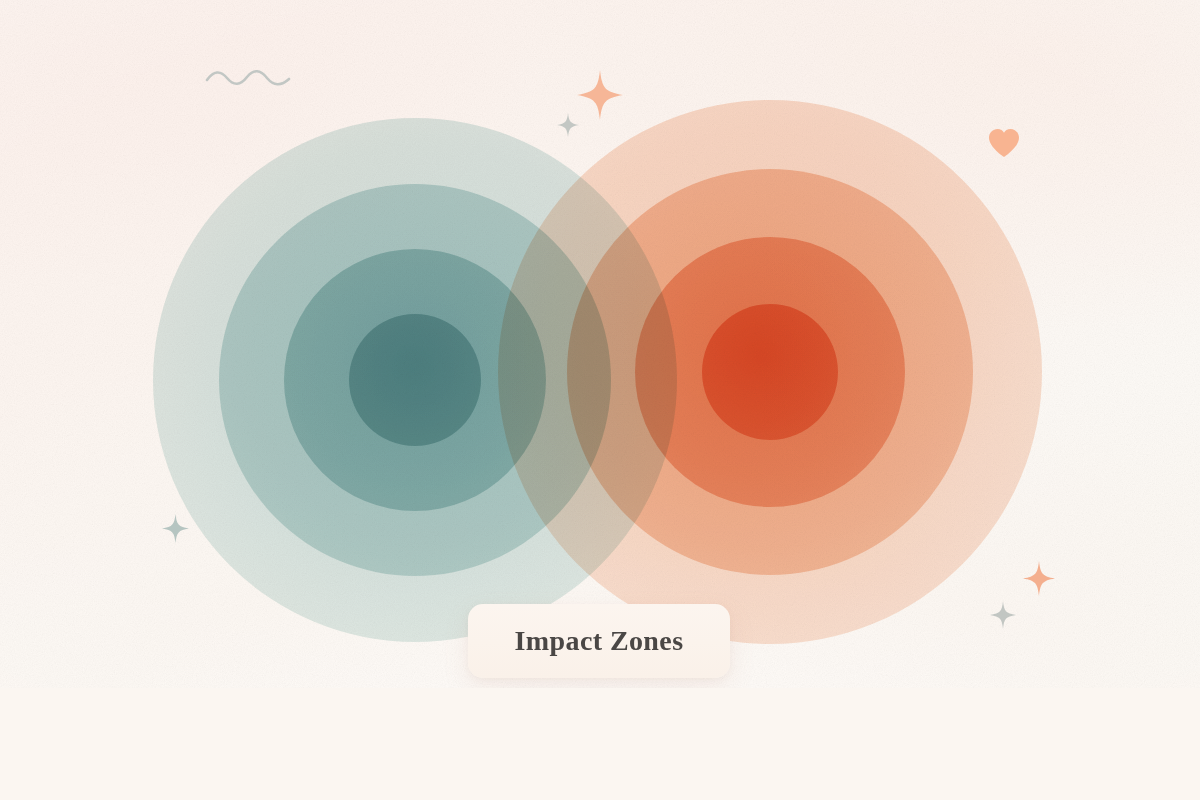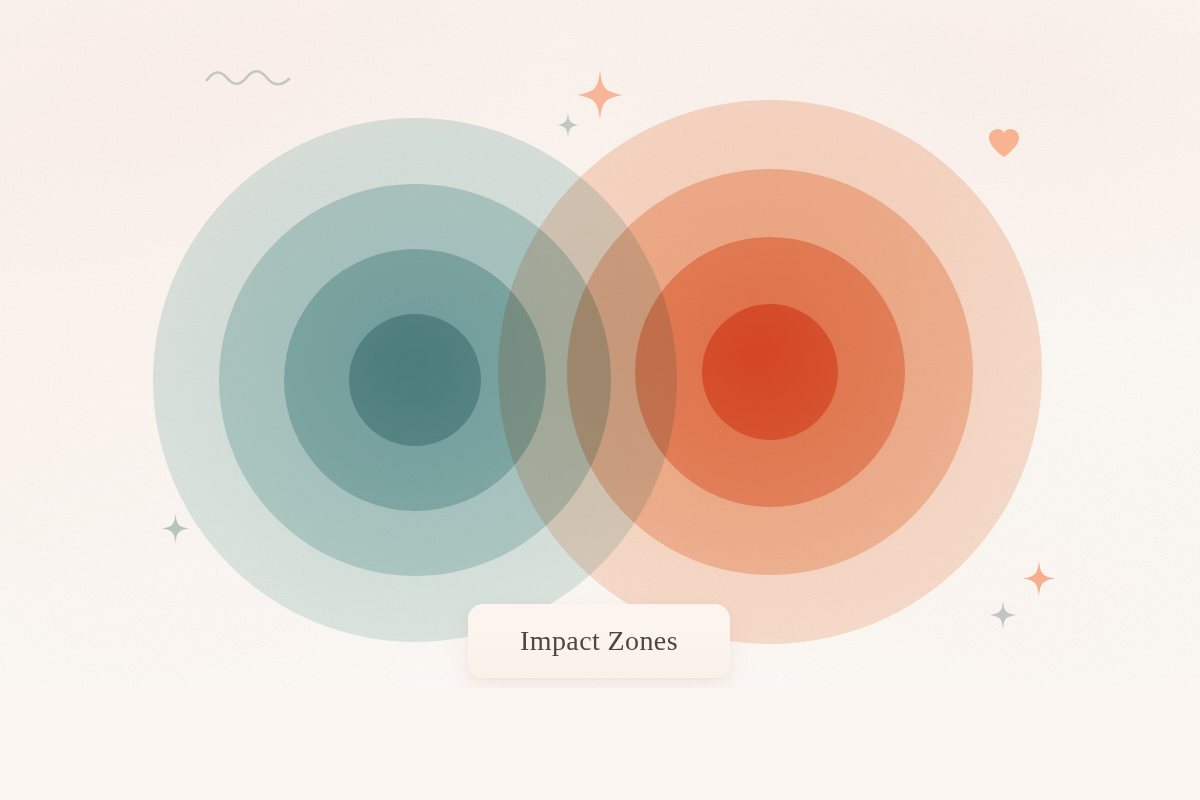--- a/index.html
+++ b/index.html
@@ -11,20 +11,21 @@
     position: relative;
     width: 1200px;
     height: 688px;
     overflow: hidden;
     font-family: "Liberation Serif", serif;
     background:
       radial-gradient(120% 95% at 50% 115%, #fffdfb 0%, #fdf8f3 38%, rgba(253,246,240,0) 72%),
       radial-gradient(75% 70% at 88% 6%, #fdf2ec 0%, rgba(253,242,236,0) 60%),
       radial-gradient(70% 65% at 6% 4%, #fdf1ec 0%, rgba(253,241,236,0) 58%),
       linear-gradient(160deg, #fdf3ee 0%, #fdf6f1 40%, #fdfaf6 70%, #fcf8f3 100%);
+    font-weight: bold;
   }
 
   
   .ring-group {
     position: absolute;
     border-radius: 50%;
   }
   .ring {
     position: absolute;
     border-radius: 50%;

